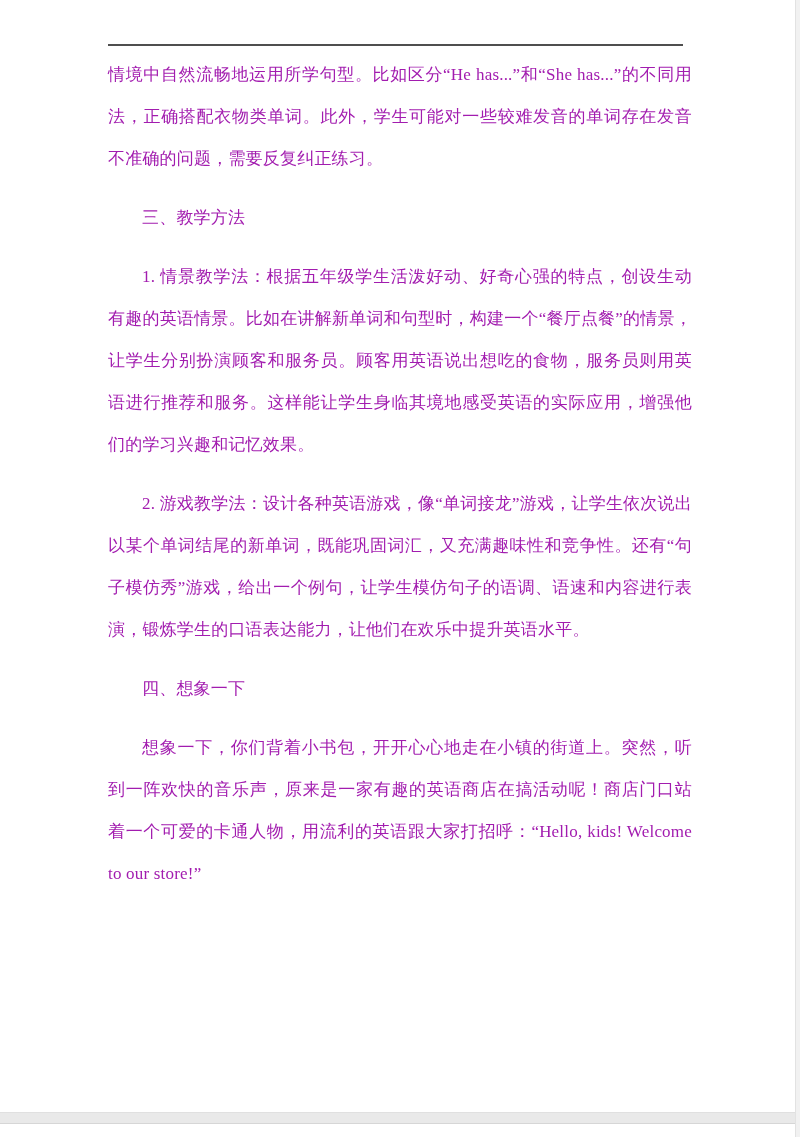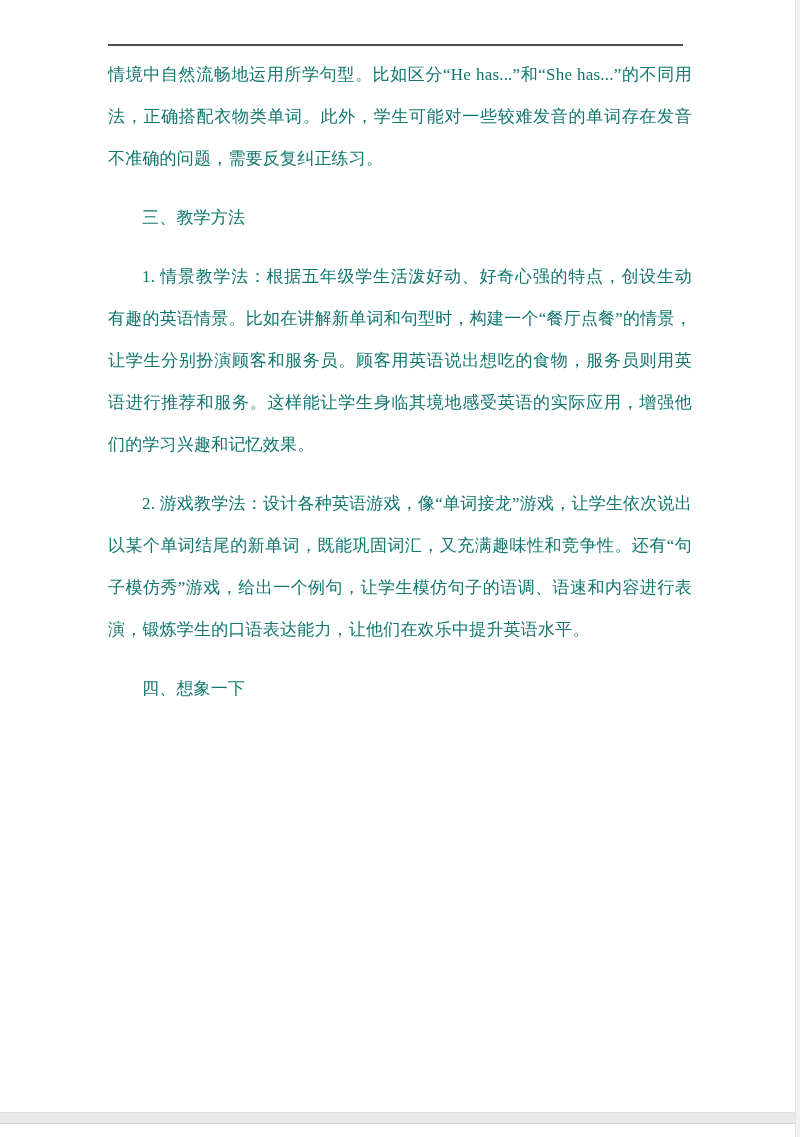--- a/index.html
+++ b/index.html
@@ -18,21 +18,21 @@
     top: 44px;
     width: 575px;
     height: 2px;
     background: #4f4f4f;
   }
   .doc-body {
     position: absolute;
     left: 108px;
     top: 54px;
     width: 584px;
-    color: #0f766e;
+    color: #a21caf;
     font-size: 17px;
     line-height: 42px;
     letter-spacing: 0.2px;
   }
   .doc-body p {
     margin: 0 0 17px 0;
     text-align: justify;
     text-align-last: left;
   }
   .doc-body p.indent { text-indent: 2em; }
@@ -75,20 +75,21 @@
 <div class="screen">
 
   <div class="top-rule"></div>
 
   <div class="doc-body">
     <p>情境中自然流畅地运用所学句型。比如区分“He has...”和“She has...”的不同用法，正确搭配衣物类单词。此外，学生可能对一些较难发音的单词存在发音不准确的问题，需要反复纠正练习。</p>
     <p class="indent">三、教学方法</p>
     <p class="indent">1. 情景教学法：根据五年级学生活泼好动、好奇心强的特点，创设生动有趣的英语情景。比如在讲解新单词和句型时，构建一个“餐厅点餐”的情景，让学生分别扮演顾客和服务员。顾客用英语说出想吃的食物，服务员则用英语进行推荐和服务。这样能让学生身临其境地感受英语的实际应用，增强他们的学习兴趣和记忆效果。</p>
     <p class="indent">2. 游戏教学法：设计各种英语游戏，像“单词接龙”游戏，让学生依次说出以某个单词结尾的新单词，既能巩固词汇，又充满趣味性和竞争性。还有“句子模仿秀”游戏，给出一个例句，让学生模仿句子的语调、语速和内容进行表演，锻炼学生的口语表达能力，让他们在欢乐中提升英语水平。</p>
     <p class="indent">四、想象一下</p>
+    <p class="indent">想象一下，你们背着小书包，开开心心地走在小镇的街道上。突然，听到一阵欢快的音乐声，原来是一家有趣的英语商店在搞活动呢！商店门口站着一个可爱的卡通人物，用流利的英语跟大家打招呼：“Hello, kids! Welcome to our store!”</p>
   </div>
 
 
   <div class="page-gap-bar"></div>
 
   <div class="right-edge-strip"></div>
 
 </div>
 
 </body></html>

